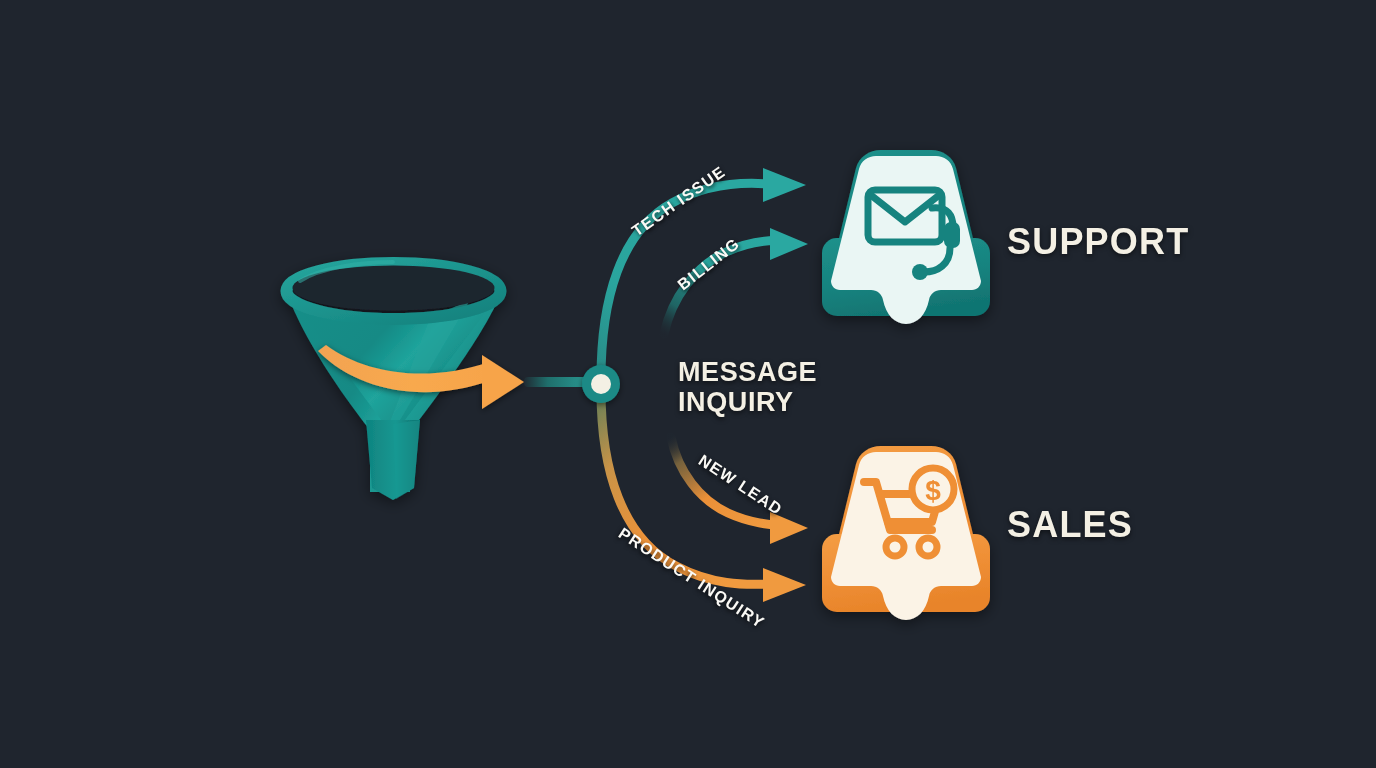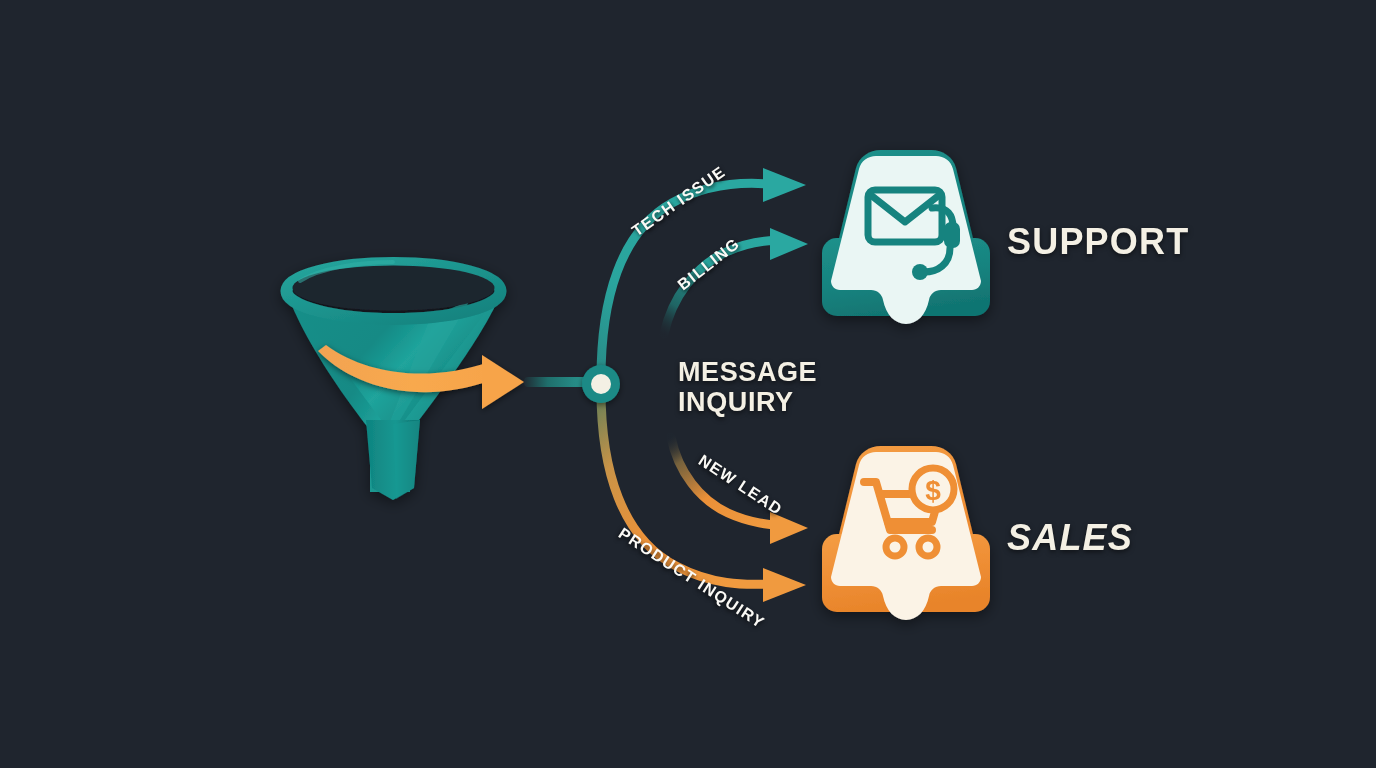--- a/index.html
+++ b/index.html
@@ -249,15 +249,15 @@
   <div class="path-label" style="left:634px; top:224px; transform: rotate(-35deg);">TECH ISSUE</div>
 
   <div class="path-label" style="left:680px; top:278px; transform: rotate(-38deg);">BILLING</div>
 
   <div class="path-label" style="left:700px; top:450px; transform: rotate(33deg);">NEW LEAD</div>
 
   <div class="path-label" style="left:620px; top:523px; transform: rotate(33deg);">PRODUCT INQUIRY</div>
 
   <div class="dept-label" style="left:1007px; top:221px;">SUPPORT</div>
 
-  <div class="dept-label" style="left:1007px; top:517px;font-style:italic;">SALES</div>
+  <div class="dept-label" style="left:1007px; top:504px;">SALES</div>
 
 </div>
 
 </body></html>

